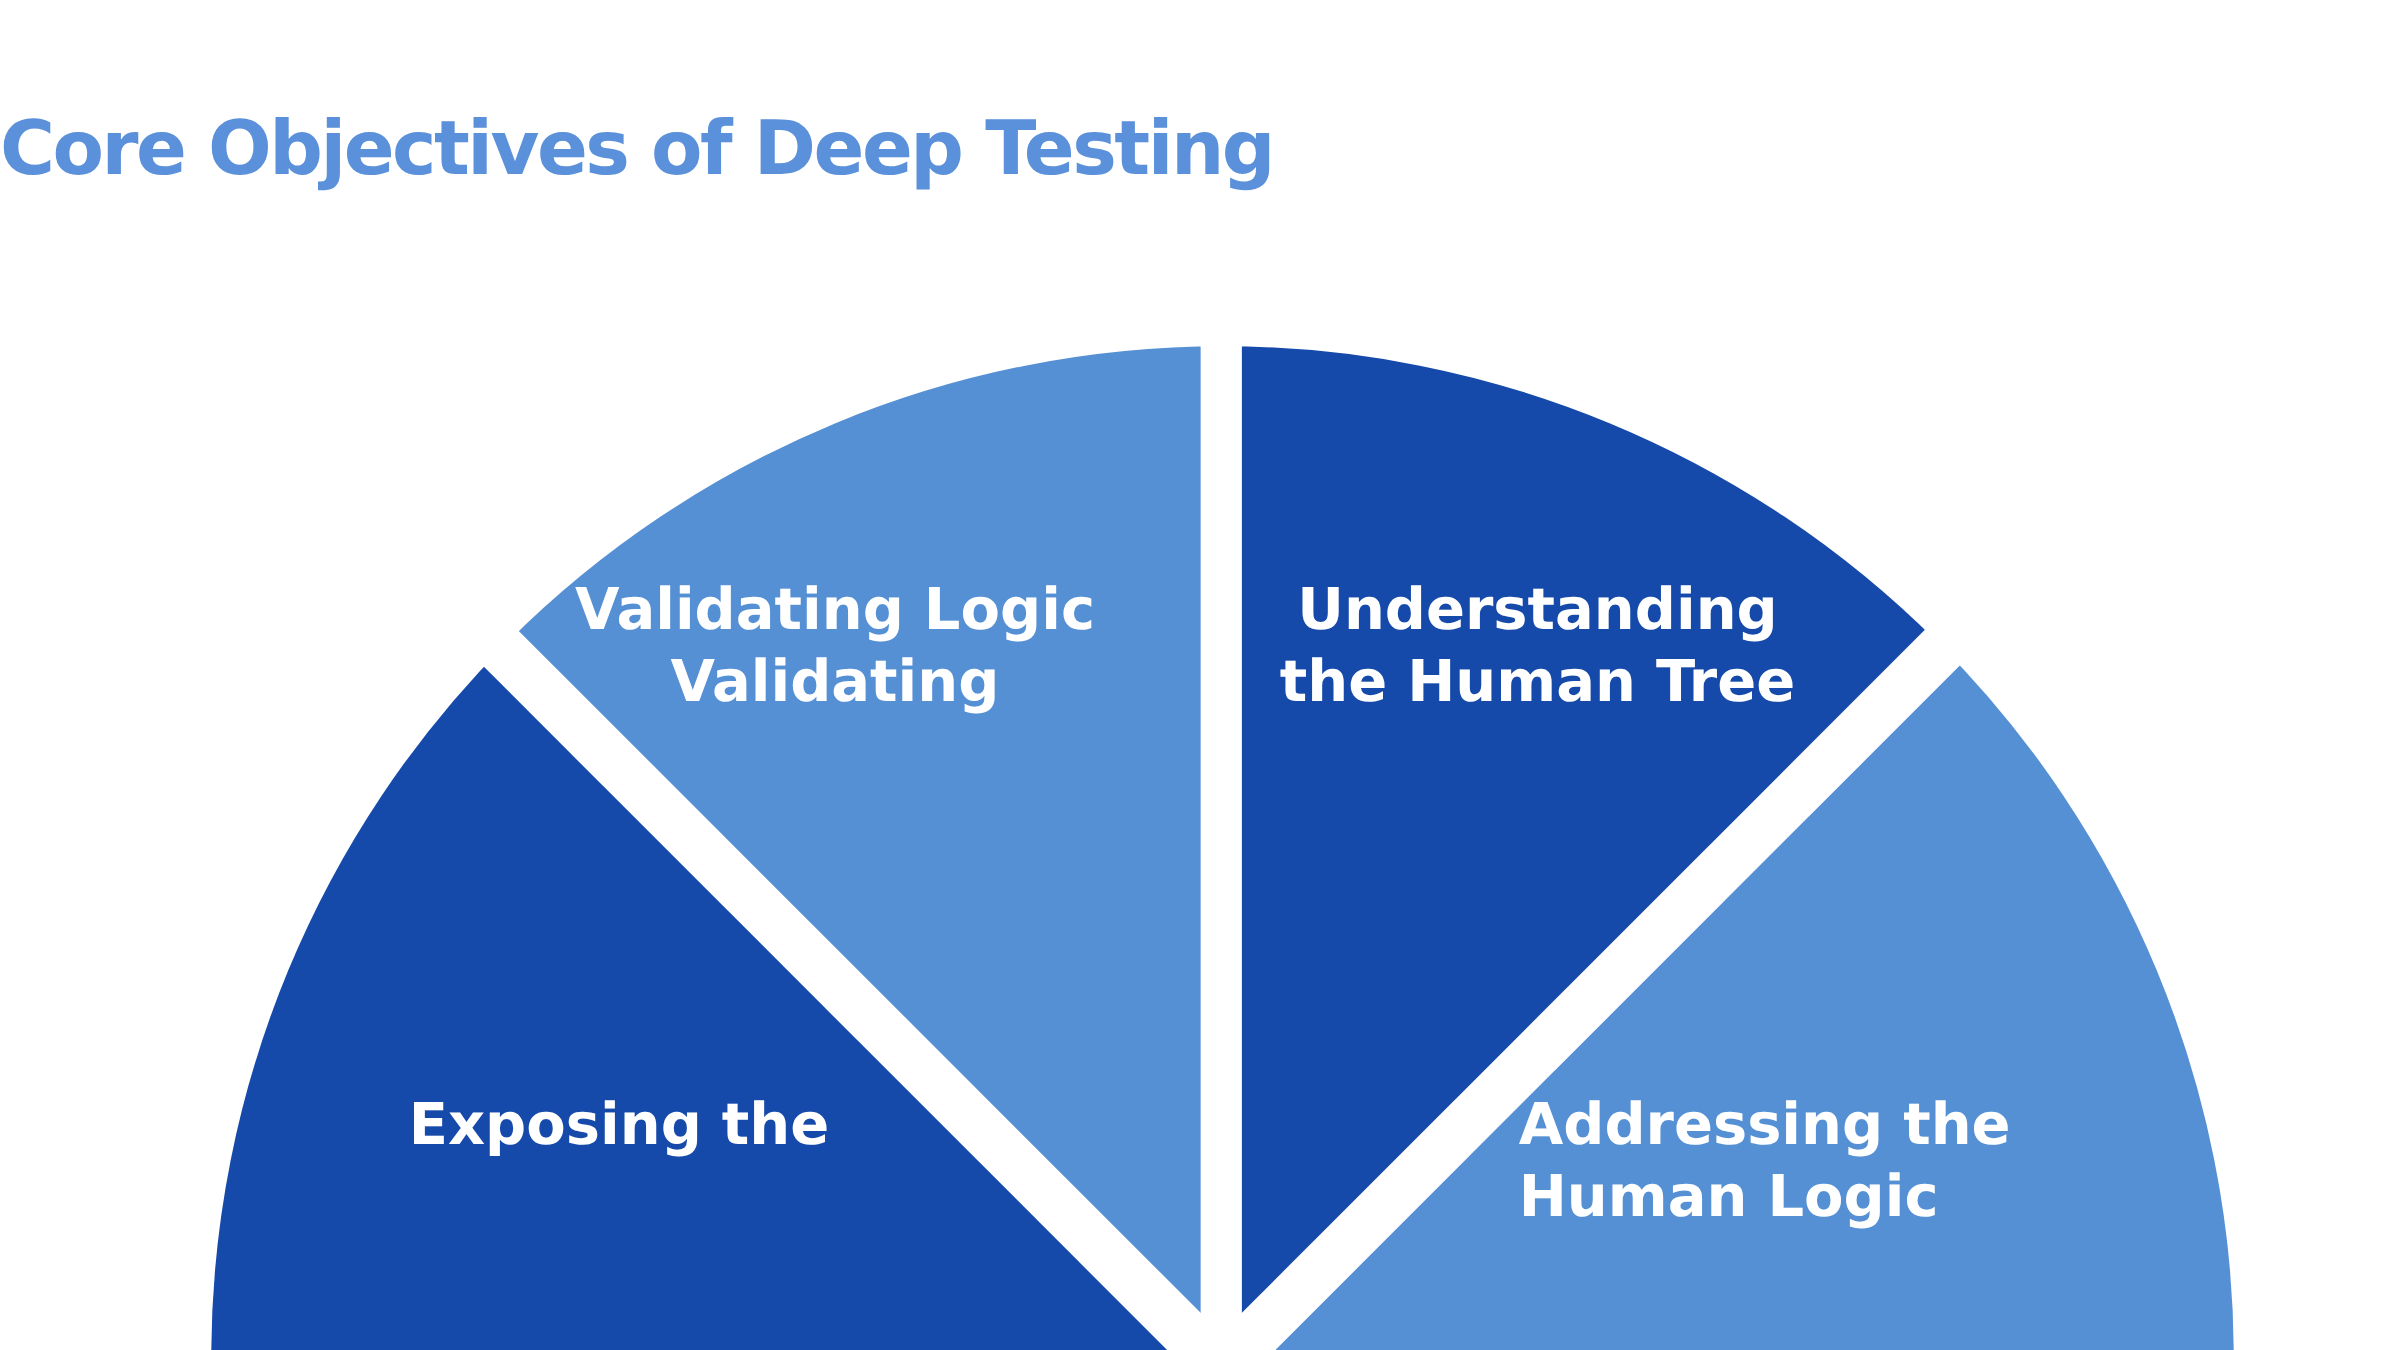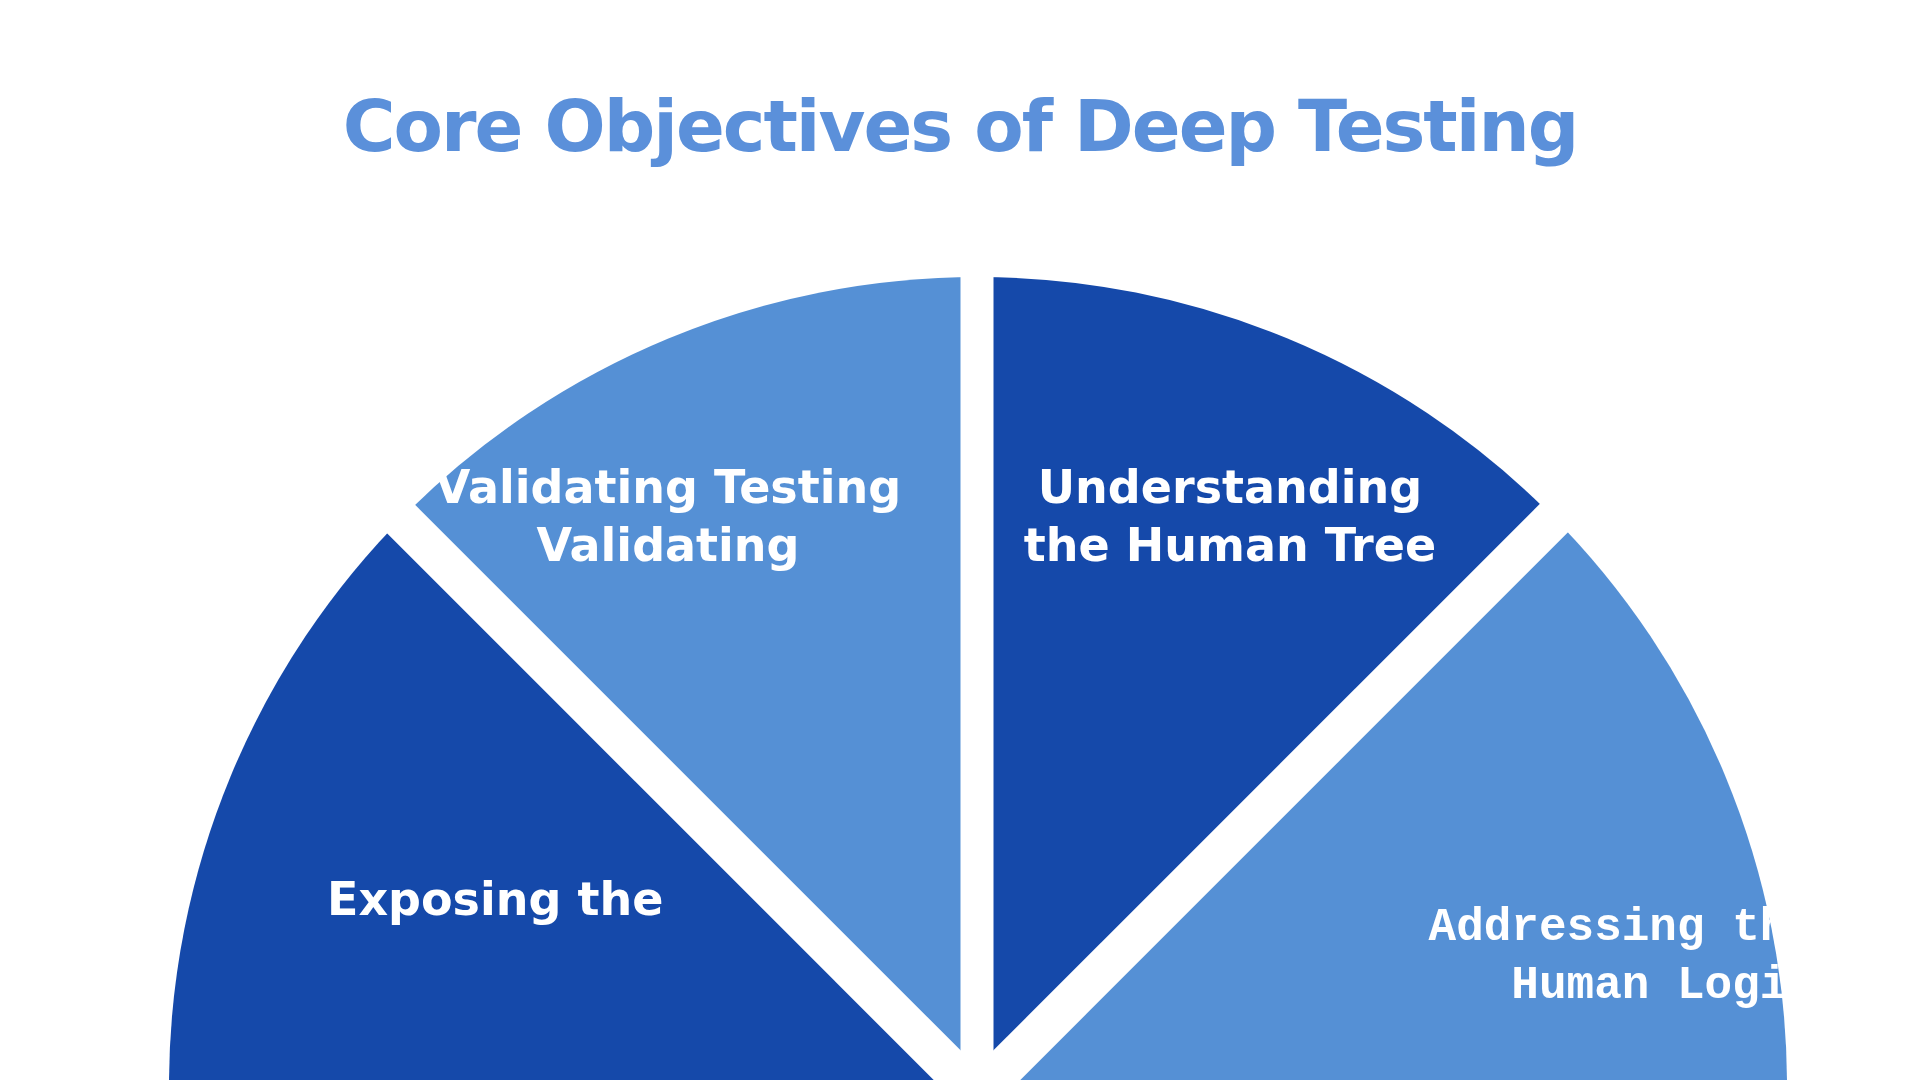--- a/index.html
+++ b/index.html
@@ -14,22 +14,22 @@
     height: 1080px;
     overflow: hidden;
     background: var(--bg, #ffffff);
   }
   .title {
     position: absolute;
     top: 84px;
     left: 0;
     width: 1920px;
     margin: 0;
-    text-align: center;
-    font-size: 72px;
+    text-align: left;
+    font-size: 60px;
     font-weight: bold;
     letter-spacing: -2px;
     color: var(--title-color, #5b90da);
     white-space: nowrap;
   }
   .fan-svg {
     position: absolute;
     left: 0;
     top: 0;
     width: 1920px;
@@ -40,21 +40,21 @@
     color: var(--label-color, #ffffff);
     font-weight: bold;
     font-size: 46px;
     line-height: 58px;
     letter-spacing: 0px;
   }
   .seg-label span { display: block; }
   .label-validating    { left: 368px;  top: 458px; width: 600px; text-align: center; }
   .label-understanding { left: 930px;  top: 458px; width: 600px; text-align: center; }
   .label-exposing      { left: 327px;  top: 870px; text-align: center; }
-  .label-addressing    { left: 1215px; top: 899px; width: 600px; text-align: right; font-family: Liberation Mono, monospace; }
+  .label-addressing    { left: 1215px; top: 870px; width: 600px; text-align: left; }
 </style>
 </head>
 <body>
 
 <div class="stage">
 
   <h1 class="title">Core Objectives of Deep Testing</h1>
 
   <svg class="fan-svg" viewBox="0 0 1920 1080" xmlns="http://www.w3.org/2000/svg">
 
@@ -66,21 +66,21 @@
     <line x1="974" y1="1092" x2="314" y2="432" stroke-width="40" stroke="#ffffff"></line>
     <line x1="977" y1="1100" x2="977" y2="230" stroke-width="33" stroke="#ffffff"></line>
     <line x1="980" y1="1092" x2="1640" y2="432" stroke-width="40" stroke="#ffffff"></line>
   </svg>
 
   <div class="seg-label label-exposing">
     <span>Exposing the</span>
   </div>
 
   <div class="seg-label label-validating">
-    <span>Validating Testing</span>
+    <span>Validating Logic</span>
     <span>Validating</span>
   </div>
 
   <div class="seg-label label-understanding">
     <span>Understanding</span>
     <span>the Human Tree</span>
   </div>
 
   <div class="seg-label label-addressing">
     <span>Addressing the</span>

